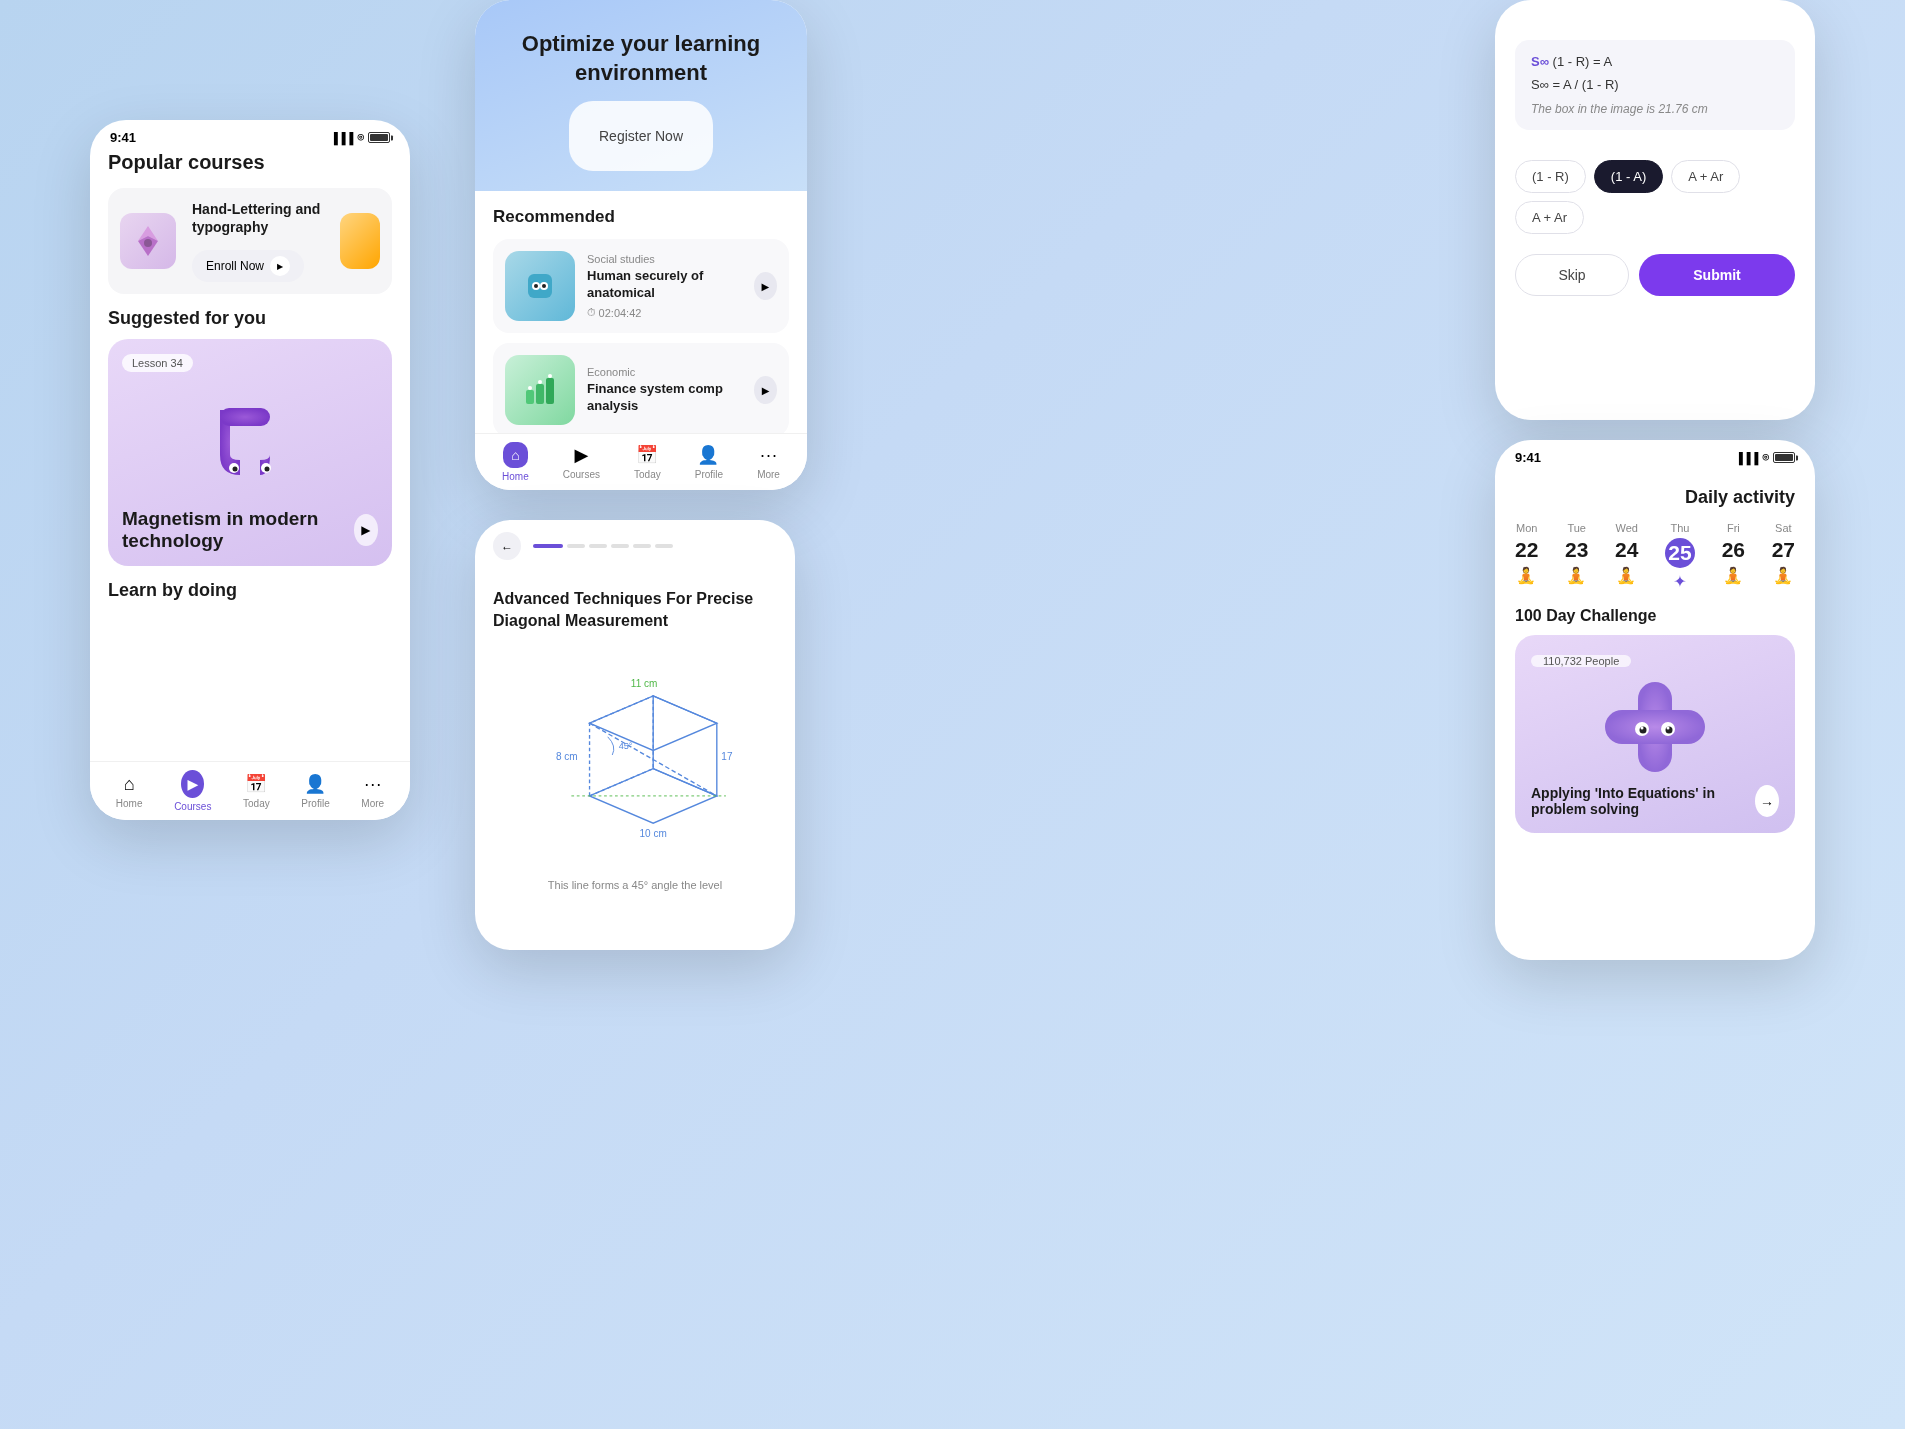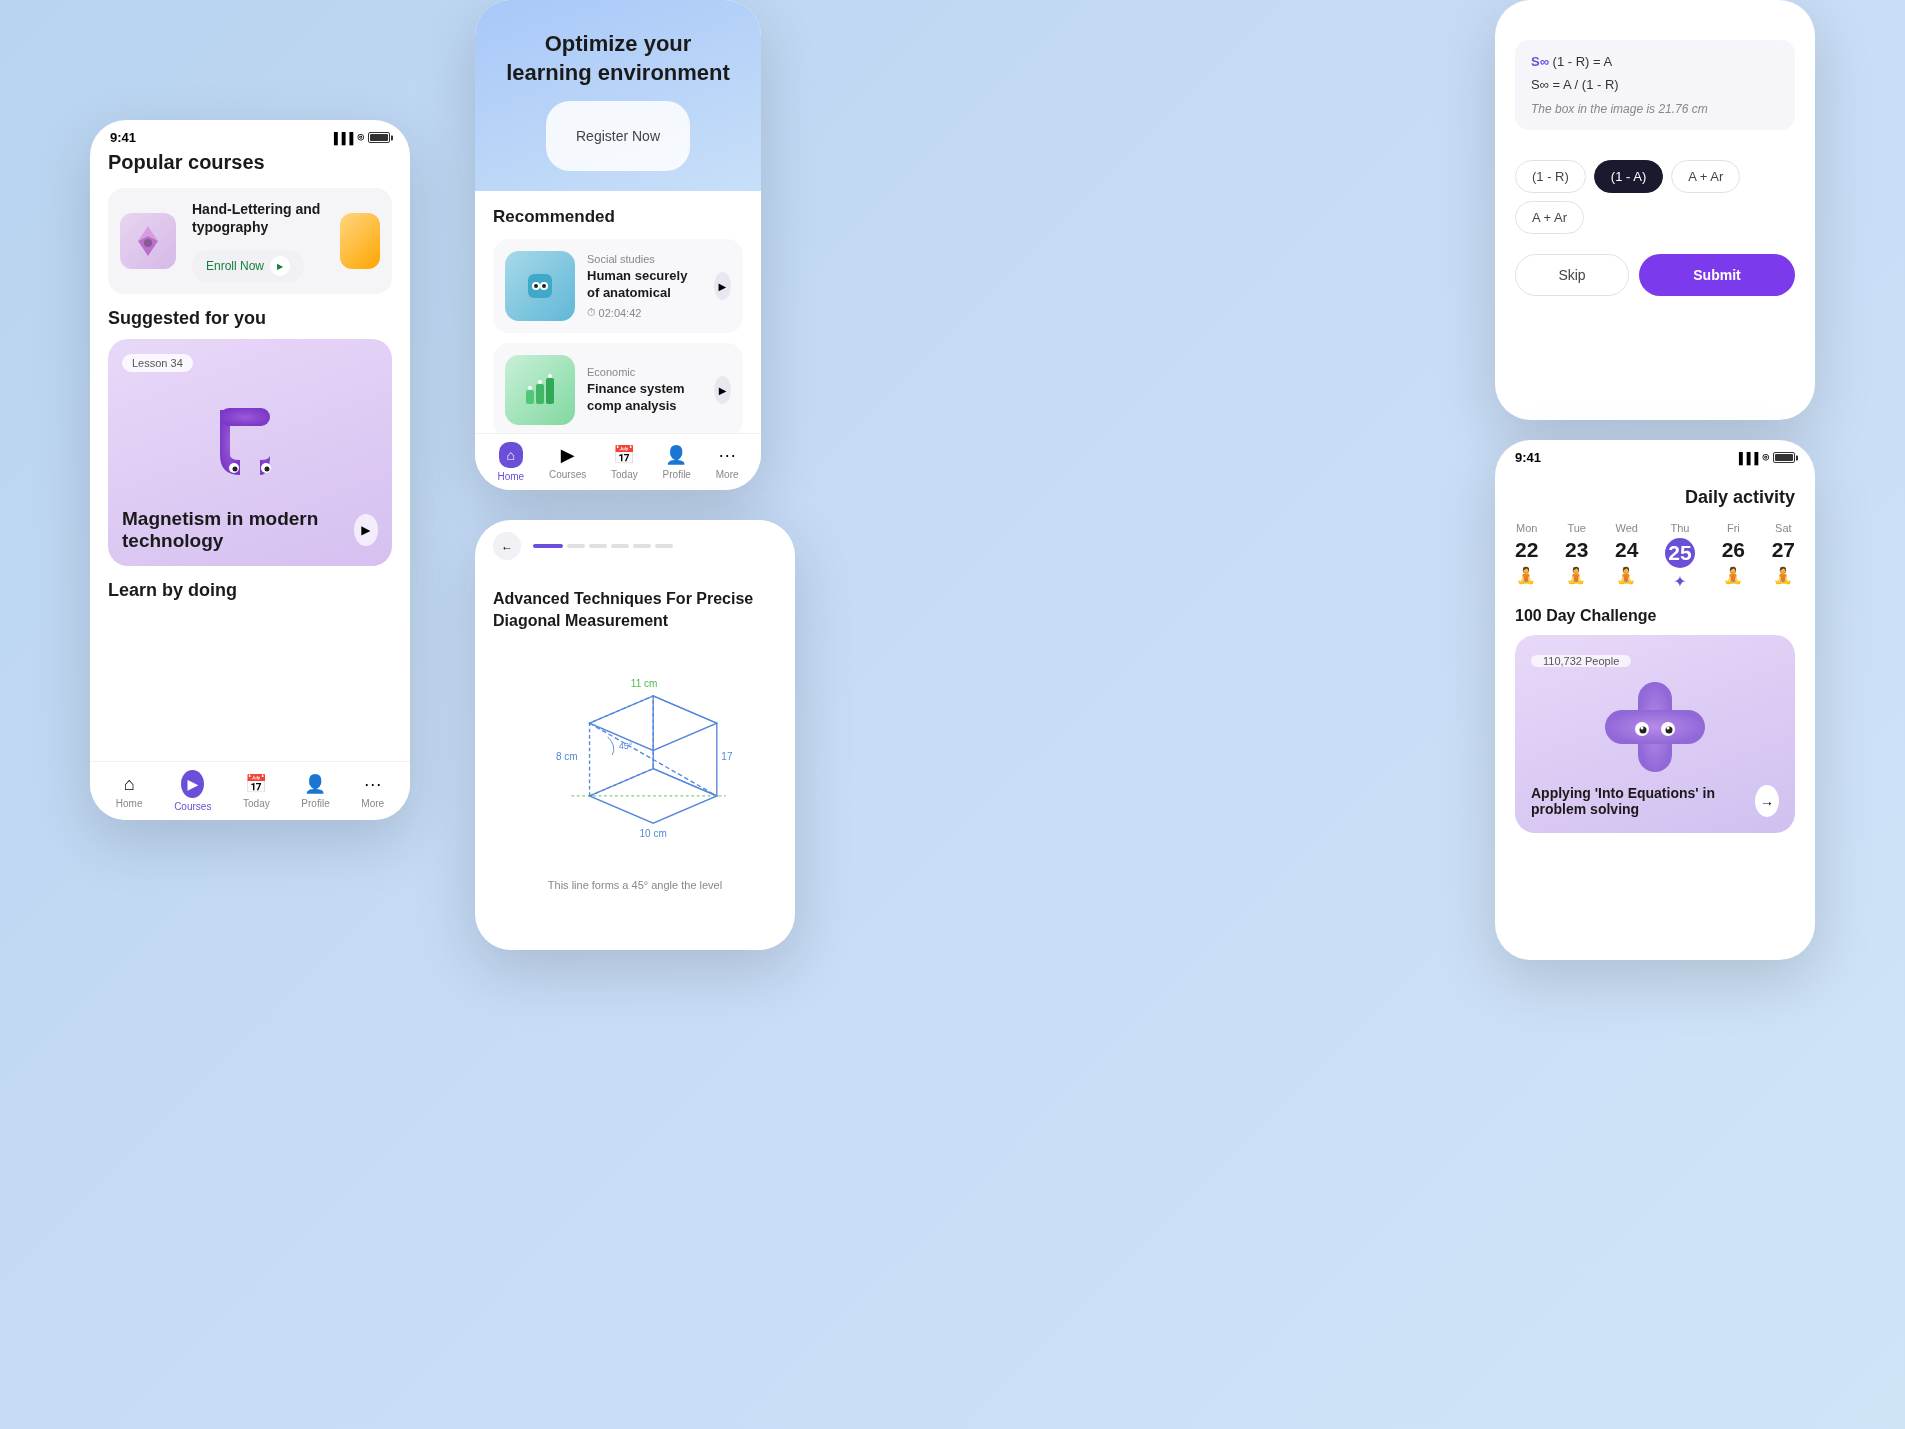--- a/index.html
+++ b/index.html
@@ -22,21 +22,21 @@
     }
     .phone-1 {
       left: 90px;
       top: 120px;
       width: 320px;
       height: 700px;
     }
     .phone-2 {
       left: 475px;
       top: 0px;
-      width: 286px;
+      width: 332px;
       height: 490px;
     }
     .phone-3 {
       left: 475px;
       top: 520px;
       width: 320px;
       height: 430px;
     }
     .phone-4 {
       right: 90px;
@@ -117,21 +117,21 @@
       flex-shrink: 0;
     }
     .course-info { flex: 1; }
     .course-name { font-size: 14px; font-weight: 600; color: #1a1a1a; line-height: 1.3; }
     .enroll-btn {
       background: #f0f0f5;
       border: none;
       border-radius: 20px;
       padding: 6px 14px;
       font-size: 12px;
-      color: #15803d;
+      color: #000000;
       display: flex;
       align-items: center;
       gap: 6px;
       margin-top: 8px;
       cursor: pointer;
     }
     .play-circle {
       width: 20px;
       height: 20px;
       background: #fff;

